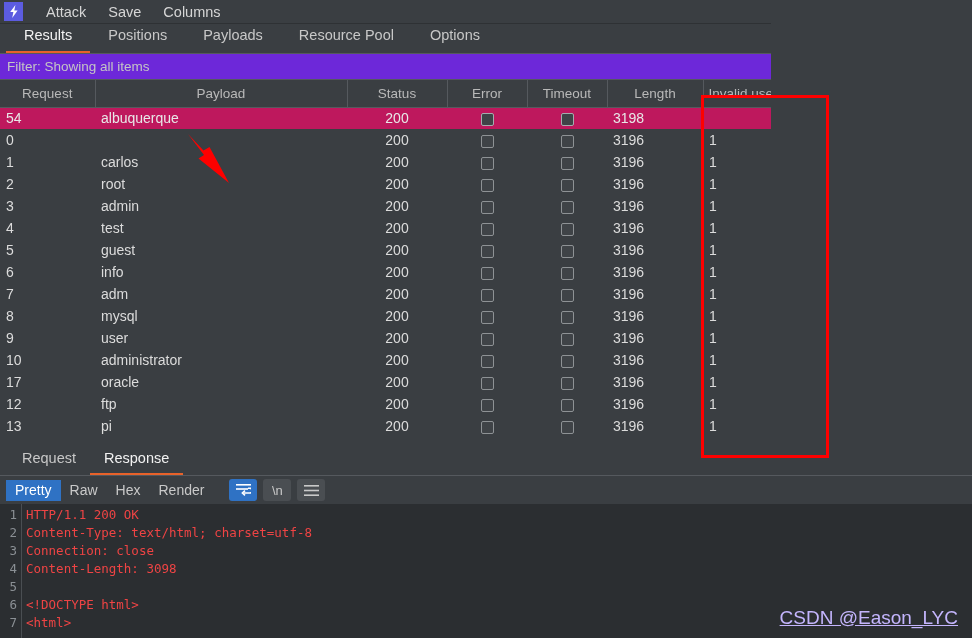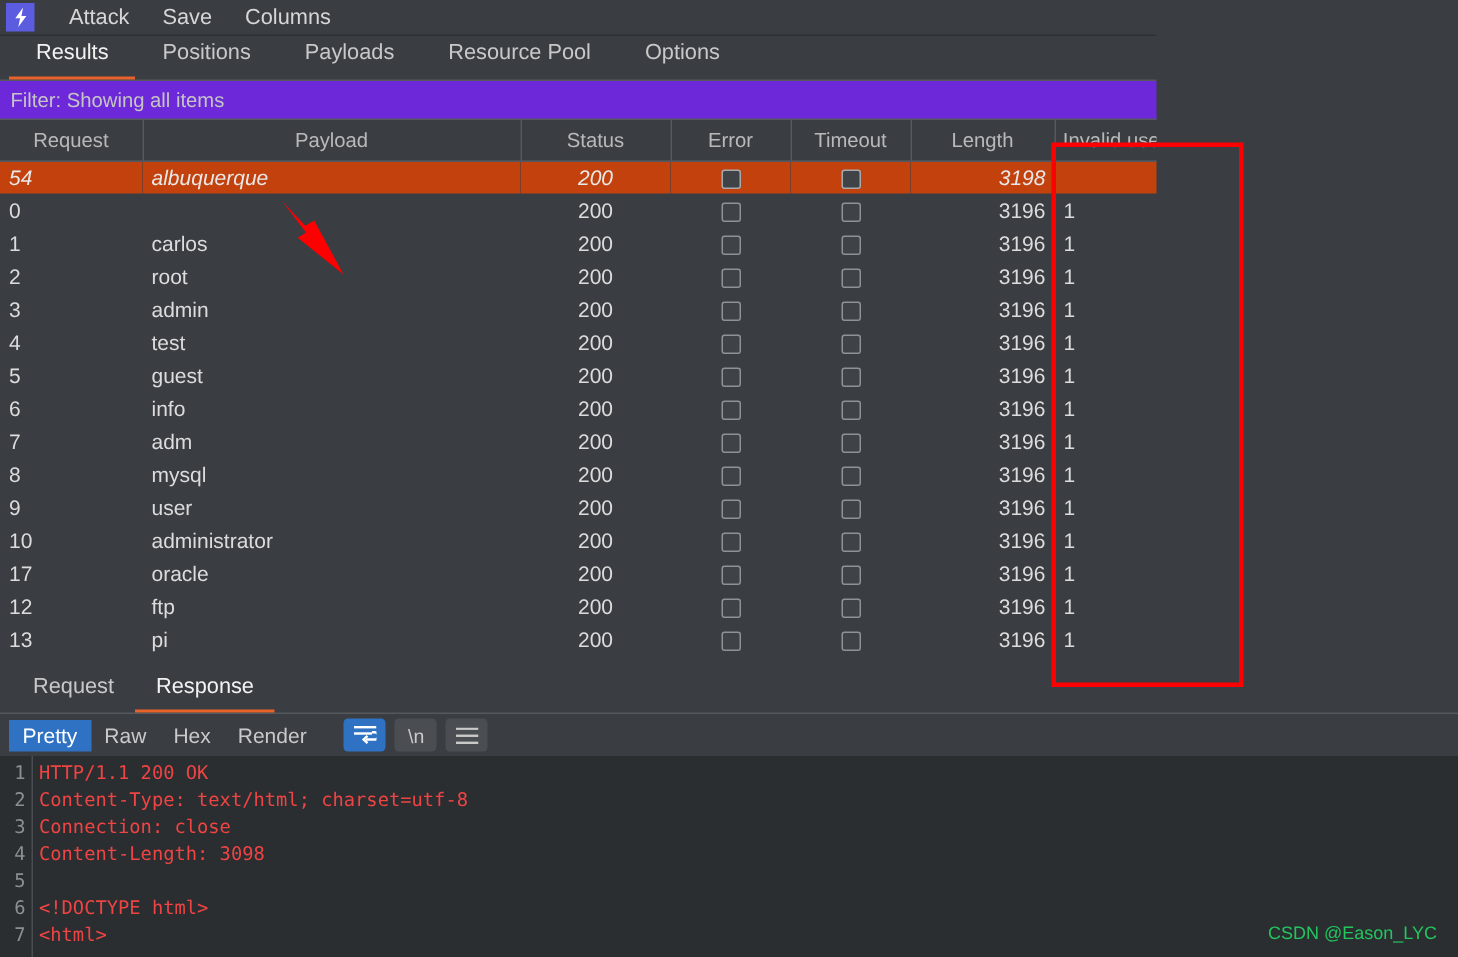--- a/index.html
+++ b/index.html
@@ -70,26 +70,26 @@
     white-space: nowrap; overflow: hidden;
     cursor: default;
   }
   table.results thead th.first { border-left: none; }
   table.results thead th.spacer { border-right: none; }
   table.results tbody td {
     height: 22px; font-size: 14px; color: #dcdcdc;
     padding: 0 6px; white-space: nowrap; overflow: hidden;
     cursor: default;
   }
-  tbody tr.selected td { background: #c2410c; color: #e8e8e8; font-style: italic; }
+  tbody tr.selected td { background: #be185d; color: #e8e8e8; }
   td.c-request { text-align: left; padding-left: 4px; }
   td.c-payload { text-align: left; padding-left: 96px; }
   td.c-status  { text-align: center; }
   td.c-check   { text-align: center; }
-  td.c-length  { text-align: right; }
+  td.c-length  { text-align: left; }
   td.c-invalid { text-align: left; padding-left: 8px; }
   .cbox {
     display: inline-block; width: 13px; height: 13px;
     border: 1px solid #8e9295; border-radius: 2px;
     background: #3f4347; vertical-align: middle;
   }
   tr.selected .cbox { background: #3f4347; border-color: #a7abae; }
 
   
   .bottom { position: absolute; left: 0; top: 448px; width: 972px; height: 190px; background: #3a3e42; }
@@ -129,21 +129,21 @@
     background: #2b2e31; border-right: 1px solid #4a4e52;
     text-align: right; color: #8a8f94; padding-top: 2px;
   }
   .gutter div { height: 18px; line-height: 18px; padding-right: 4px; }
   .codelines { position: absolute; left: 26px; top: 0; right: 0; padding-top: 2px; }
   .codelines div { height: 18px; line-height: 18px; color: #ef4444; white-space: pre; }
   .tag { color: #d7a158; }
 
   .watermark {
     position: absolute; right: 14px; bottom: 9px;
-    color: #22c55e; font-size: 12px;
+    color: #c4b5fd; font-size: 19px; text-decoration: underline;
   }
 
   
   .anno-box {
     position: absolute; border: 3px solid #fe0000;
     pointer-events: none;
   }
   .anno-arrow { position: absolute; pointer-events: none; }
 </style>
 </head>

